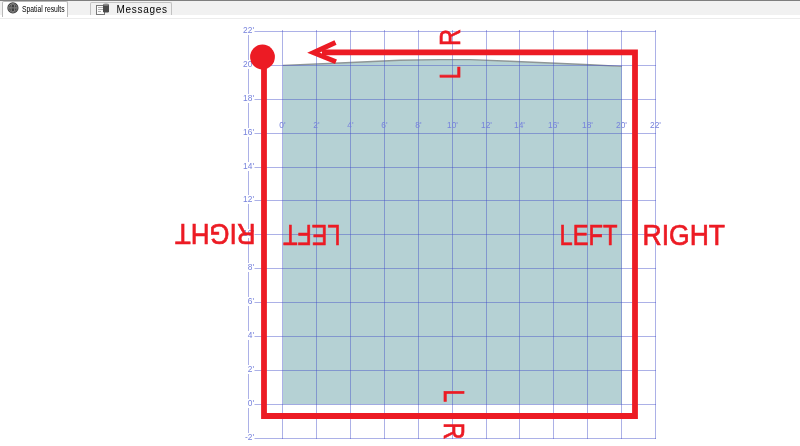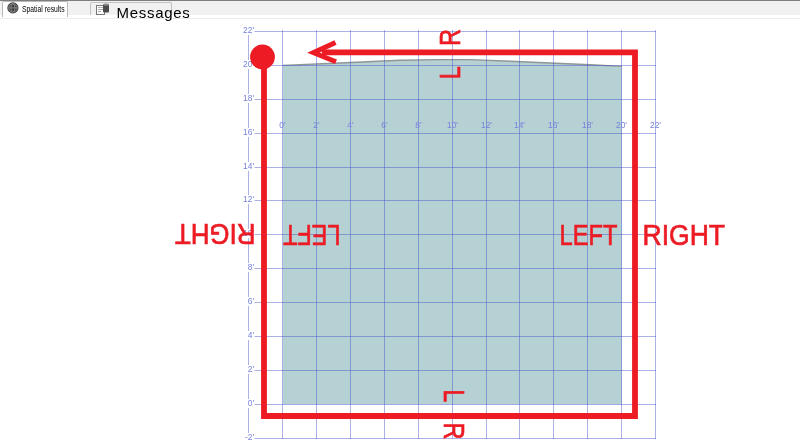--- a/index.html
+++ b/index.html
@@ -137,14 +137,14 @@
 
 <svg width="18" height="15" style="left:95px;top:3px;" viewBox="0 0 18 15">
   <rect x="1.5" y="2.5" width="8" height="9" fill="#fbfbfb" stroke="#787878"></rect>
   <line x1="3" y1="4.5" x2="8" y2="4.5" stroke="#b0b0b0"></line>
   <line x1="3" y1="6.5" x2="8" y2="6.5" stroke="#b0b0b0"></line>
   <line x1="3" y1="8.5" x2="6" y2="8.5" stroke="#b0b0b0"></line>
   <path d="M8,1.6 L14,1.6 L14,8.4 Q14,9.6 11,9.6 Q8,9.6 8,8.4 Z" fill="#4a4a4a"></path>
   <ellipse cx="11" cy="1.7" rx="3" ry="1.1" fill="#8c8c8c"></ellipse>
 </svg>
 
-<div style="position:absolute;left:116.5px;top:4px;font-size:15px;color:#000;white-space:nowrap;letter-spacing:0.7px;">Messages</div>
+<div style="position:absolute;left:116.5px;top:4px;font-size:10px;color:#000;white-space:nowrap;letter-spacing:0.7px;">Messages</div>
 </div>
 
 </body></html>

